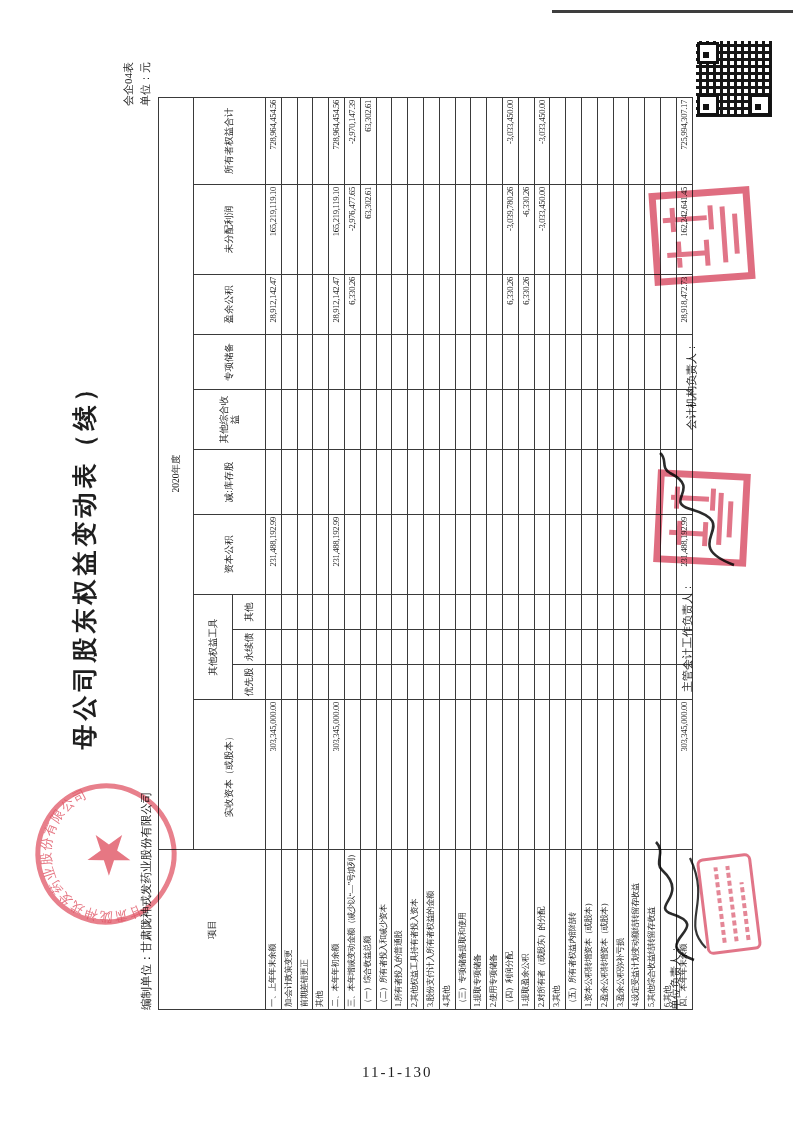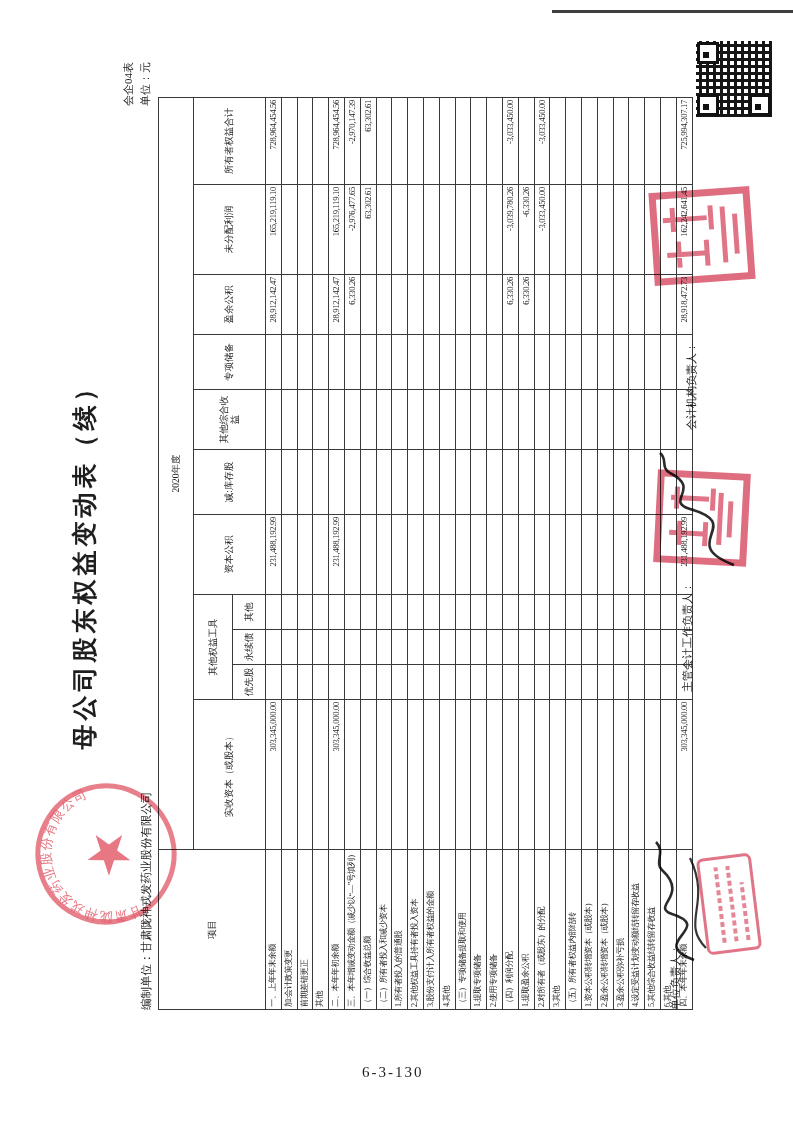--- a/index.html
+++ b/index.html
@@ -507,13 +507,13 @@
 
   <div class="qr">
     <span class="finder tl"></span>
     <span class="finder tr"></span>
     <span class="finder bl"></span>
   </div>
 
 </div>
 
 <div class="edge-line"></div>
-<div class="page-number">6-3-130</div>
+<div class="page-number">11-1-130</div>
 
 </body></html>

